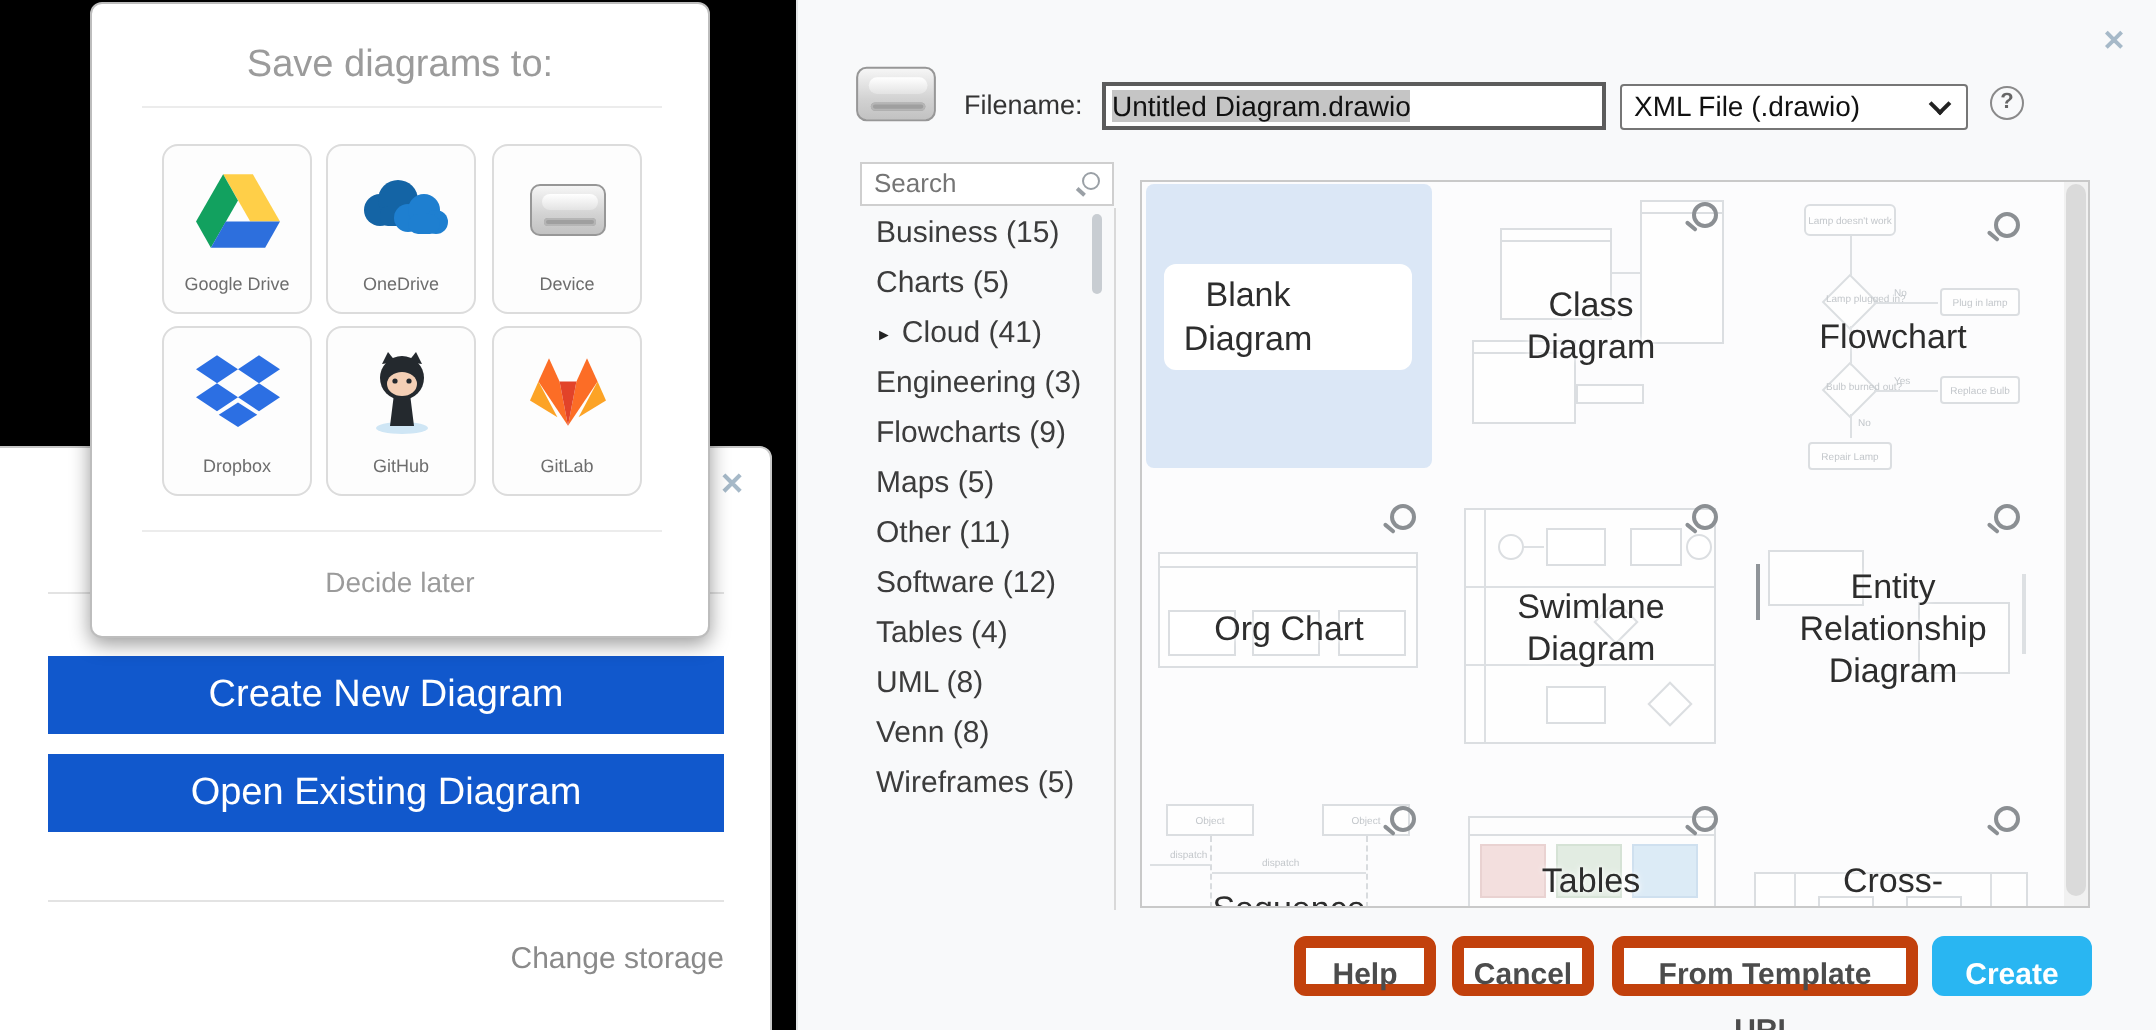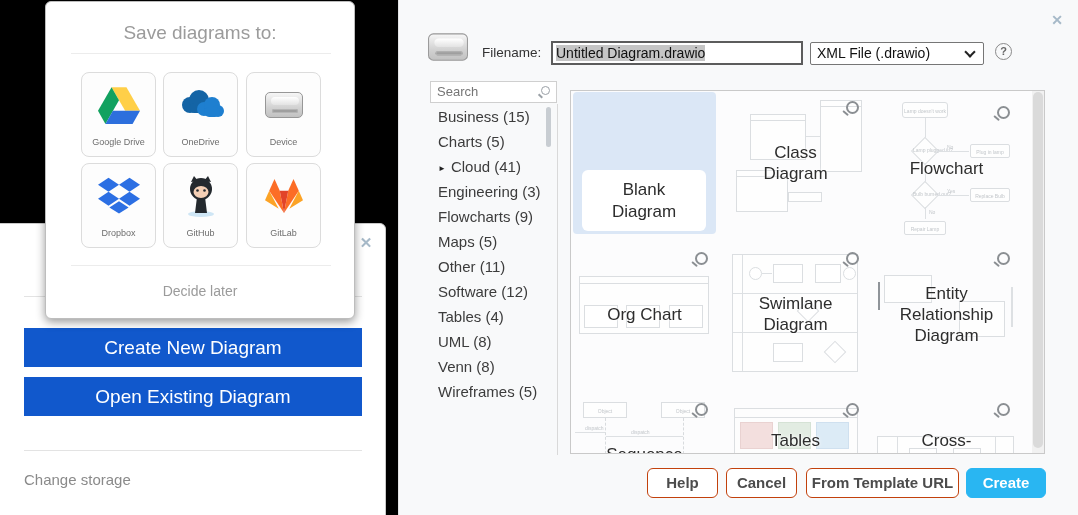--- a/index.html
+++ b/index.html
@@ -20,21 +20,21 @@
           border:1px solid #c9c9c9;border-top-right-radius:6px;box-shadow:0 2px 10px rgba(0,0,0,.45);}
   .splash .close-x{position:absolute;right:10px;top:10px;width:18px;height:18px;line-height:18px;
           text-align:center;font-size:15px;font-weight:bold;color:var(--close-x);cursor:default;}
   .divider{position:absolute;height:1px;background:#e3e3e3;}
   .splash .div1{left:27px;top:72px;width:338px;}
   .splash .div2{left:27px;top:226px;width:338px;}
   .btn-splash{position:absolute;left:27px;width:338px;height:39px;border:none;border-radius:0;
           background:var(--splash-blue);color:#fff;font-size:19px;text-align:center;line-height:39px;}
   .btn-new{top:104px;}
   .btn-open{top:153px;}
-  .change-storage{position:absolute;left:27px;top:247px;width:338px;text-align:left;
+  .change-storage{position:absolute;left:27px;top:247px;width:338px;text-align:right;
           font-size:15px;color:#8a8a8a;}
 
   
   .save-dlg{position:absolute;left:45px;top:1px;width:310px;height:318px;background:#fff;
           border:1px solid #bdbdbd;border-radius:6px;box-shadow:0 3px 10px rgba(0,0,0,.4);}
   .save-title{position:absolute;left:0;top:20px;width:100%;text-align:center;font-size:19px;color:#9b9b9b;}
   .save-dlg .div1{left:25px;top:51px;width:260px;background:#ececec;}
   .save-dlg .div2{left:25px;top:263px;width:260px;background:#ececec;}
   .provider{position:absolute;width:75px;height:85px;border:1px solid #dcdcdc;border-radius:8px;
           background:#fdfdfd;text-align:center;}
@@ -82,40 +82,40 @@
   .tpl-area{position:absolute;left:171px;top:90px;width:475px;height:364px;background:#fcfcfd;
           border:1px solid #c9c9c9;overflow:hidden;}
   .tpl-scroll{position:absolute;right:0;top:0;width:12px;height:362px;background:#f1f1f1;}
   .tpl-thumb{position:absolute;left:1px;top:1px;width:10px;height:356px;border-radius:5px;background:#dadada;}
   .tile{position:absolute;width:143px;height:142px;border-radius:4px;}
   .tile.selected{background:var(--tile-selected);}
   .tile-label{position:absolute;left:0;top:0;width:100%;height:100%;display:flex;align-items:center;justify-content:center;}
   .tile-label span{display:block;text-align:center;font-size:17px;line-height:21px;color:#2d2d2d;
           text-shadow:0 0 4px rgba(255,255,255,.95), 0 0 2px rgba(255,255,255,.9);}
   .tl-top .tile-label{align-items:flex-start;}
-  .blank-box{position:absolute;left:9px;top:40px;width:124px;height:61px;background:#fff;border-radius:6px;
-          display:flex;align-items:center;justify-content:center;margin-top:38px;}
+  .blank-box{position:absolute;left:9px;top:40px;width:124px;height:53px;background:#fff;border-radius:6px;
+          display:flex;align-items:center;justify-content:flex-start;}
   .blank-box span{display:block;width:84px;text-align:center;font-size:17px;line-height:22px;color:#2d2d2d;}
   .mag{position:absolute;right:8px;top:9px;width:17px;height:17px;}
   .mag::before{content:"";position:absolute;left:4px;top:0;width:9px;height:9px;border:2px solid #8b8f93;border-radius:50%;}
   .mag::after{content:"";position:absolute;left:0;top:11px;width:7px;height:2.4px;background:#8b8f93;transform:rotate(40deg);border-radius:1px;}
 
   
   .preview{position:absolute;left:0;top:0;width:100%;height:100%;}
   .pv{position:absolute;border:1px solid #dbdee1;background:rgba(255,255,255,.65);}
   .pv-hdr{border-bottom:1px solid #dbdee1;height:6px;}
   .pv-line{position:absolute;background:#dde0e3;}
   .pv-dia{position:absolute;width:20px;height:20px;border:1px solid #dbdee1;background:rgba(255,255,255,.65);transform:rotate(45deg);}
   .pv-circ{position:absolute;border:1px solid #dbdee1;border-radius:50%;background:rgba(255,255,255,.65);}
   .pv-text{position:absolute;font-size:5px;color:#c3c7cb;white-space:nowrap;}
   .pv-text.ctr{text-align:center;}
   .dash-v{position:absolute;width:0;border-left:1px dashed #d8dbde;}
 
   
-  .fbtn{position:absolute;top:468px;height:30px;border:1px solid #c2410c;border-radius:6px;background:#fff;
+  .fbtn{position:absolute;top:468px;height:30px;border:6px solid #c2410c;border-radius:6px;background:#fff;
           font-size:15px;font-weight:bold;color:#4c4c4c;text-align:center;line-height:28px;}
   .fbtn.primary{background:var(--create-blue);border-color:var(--create-blue);color:#fff;}
 </style>
 </head>
 <body>
 
 <div id="screen">
 
   <div class="left-bg"></div>
 

